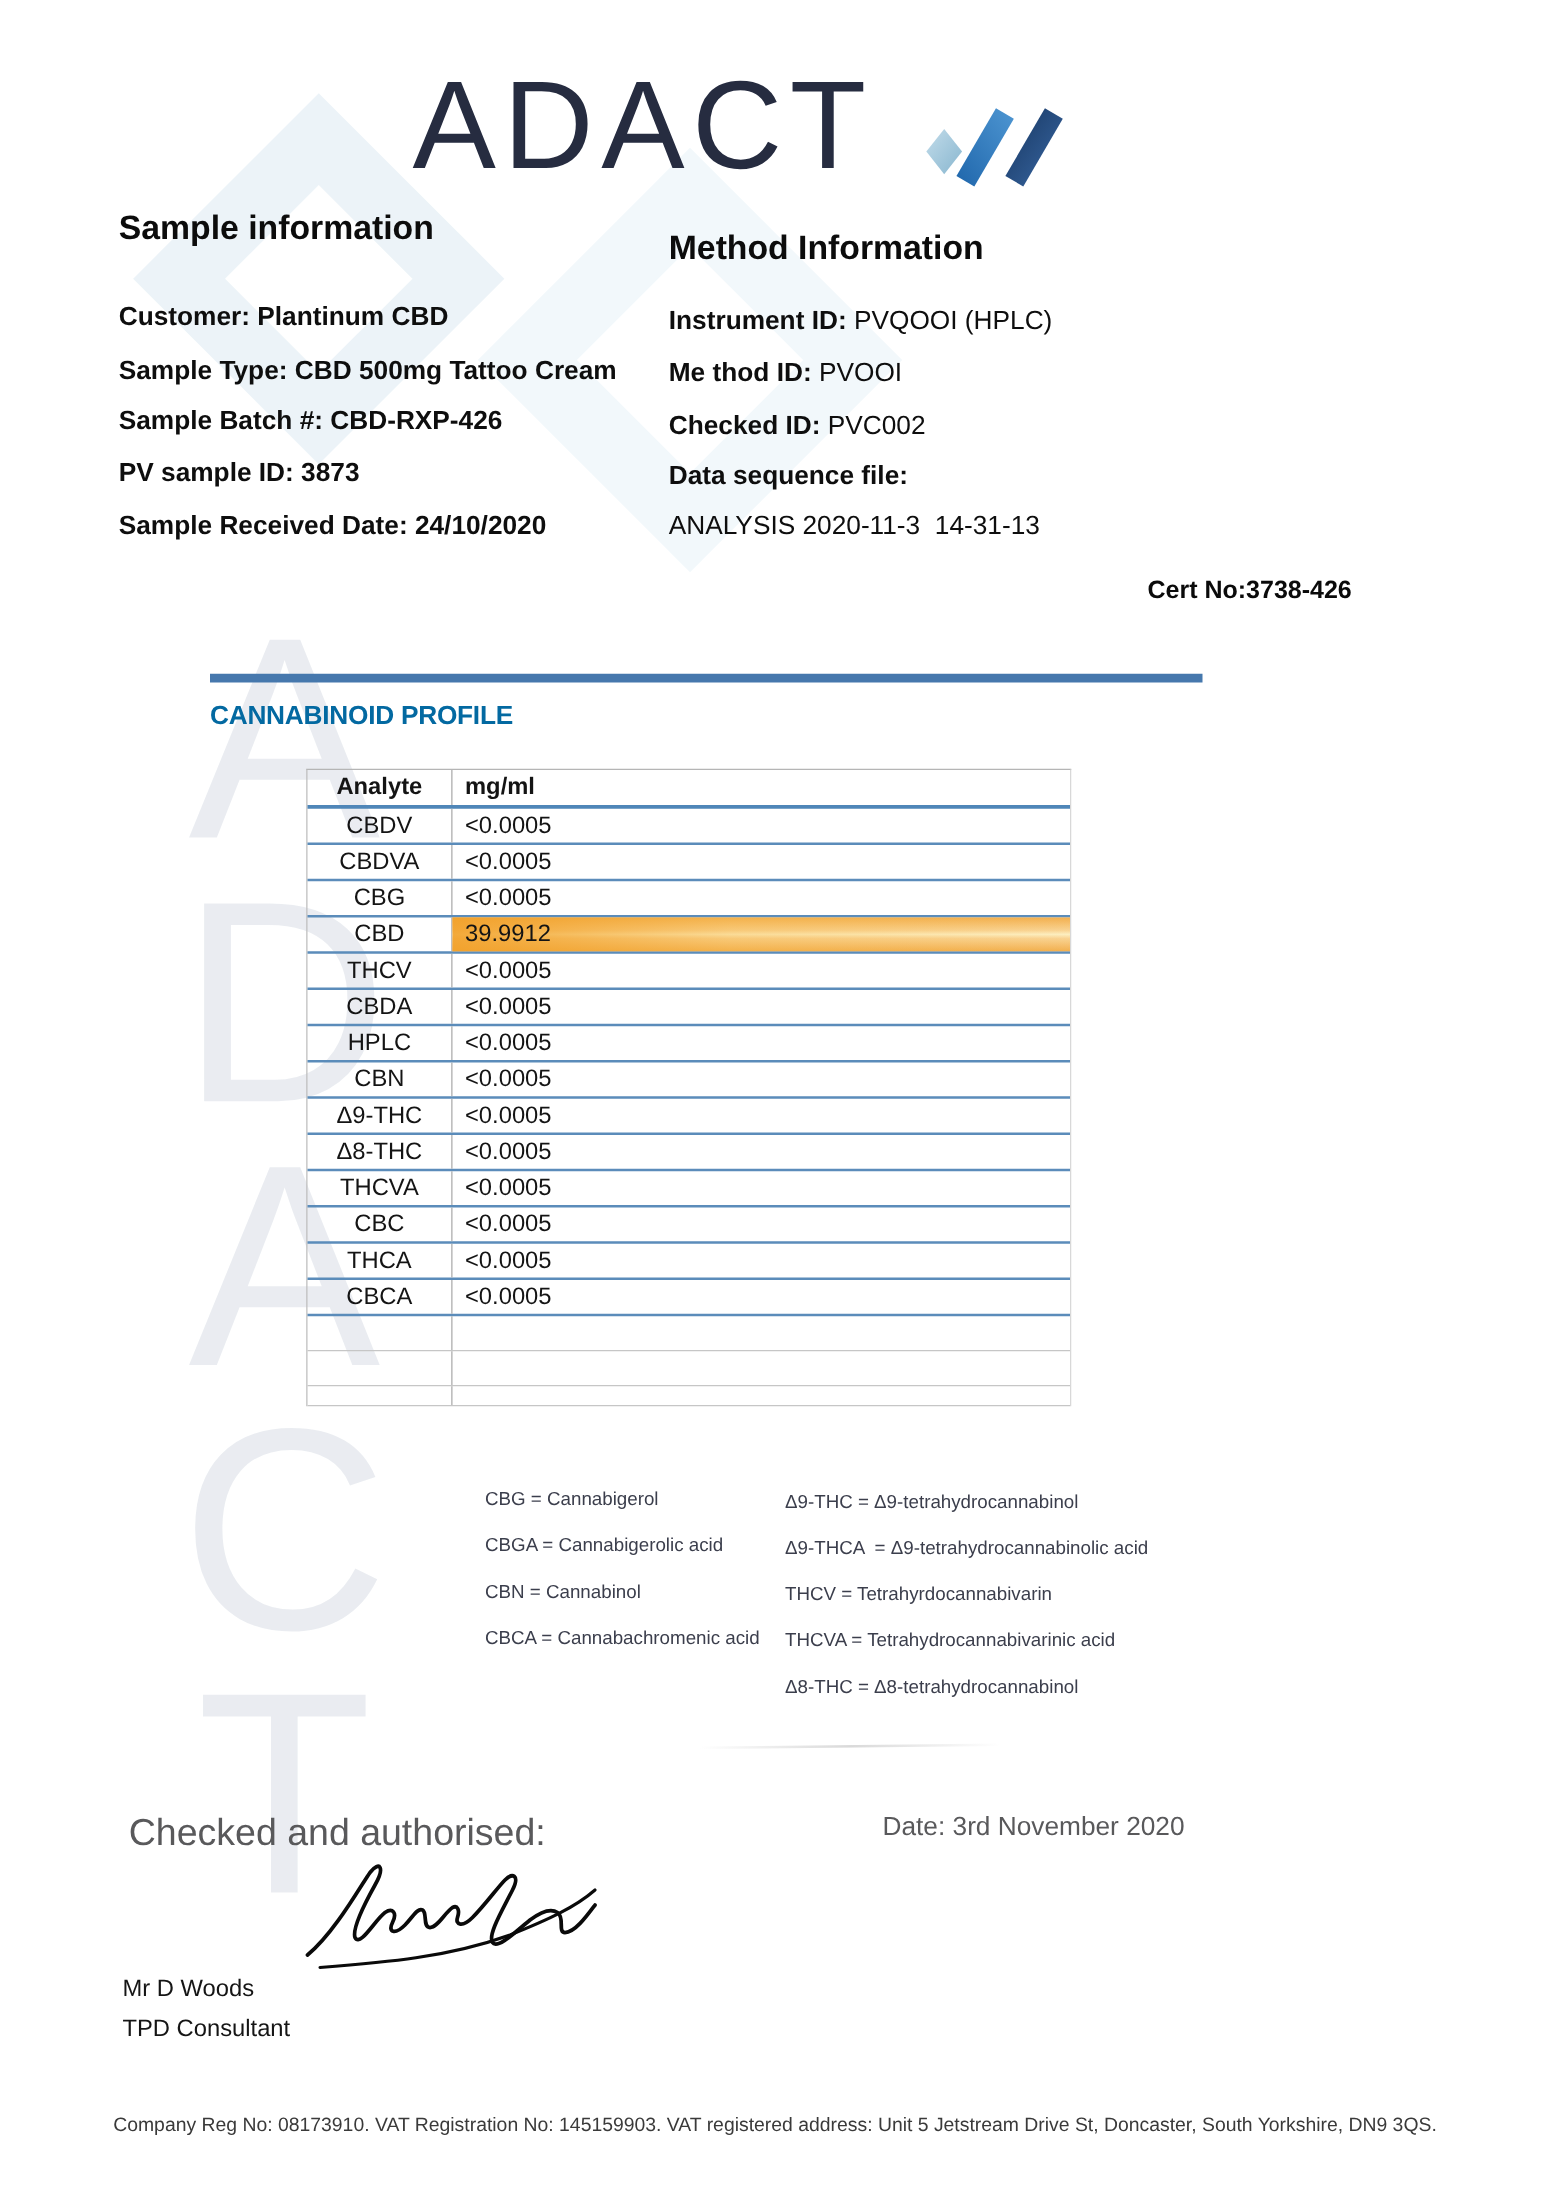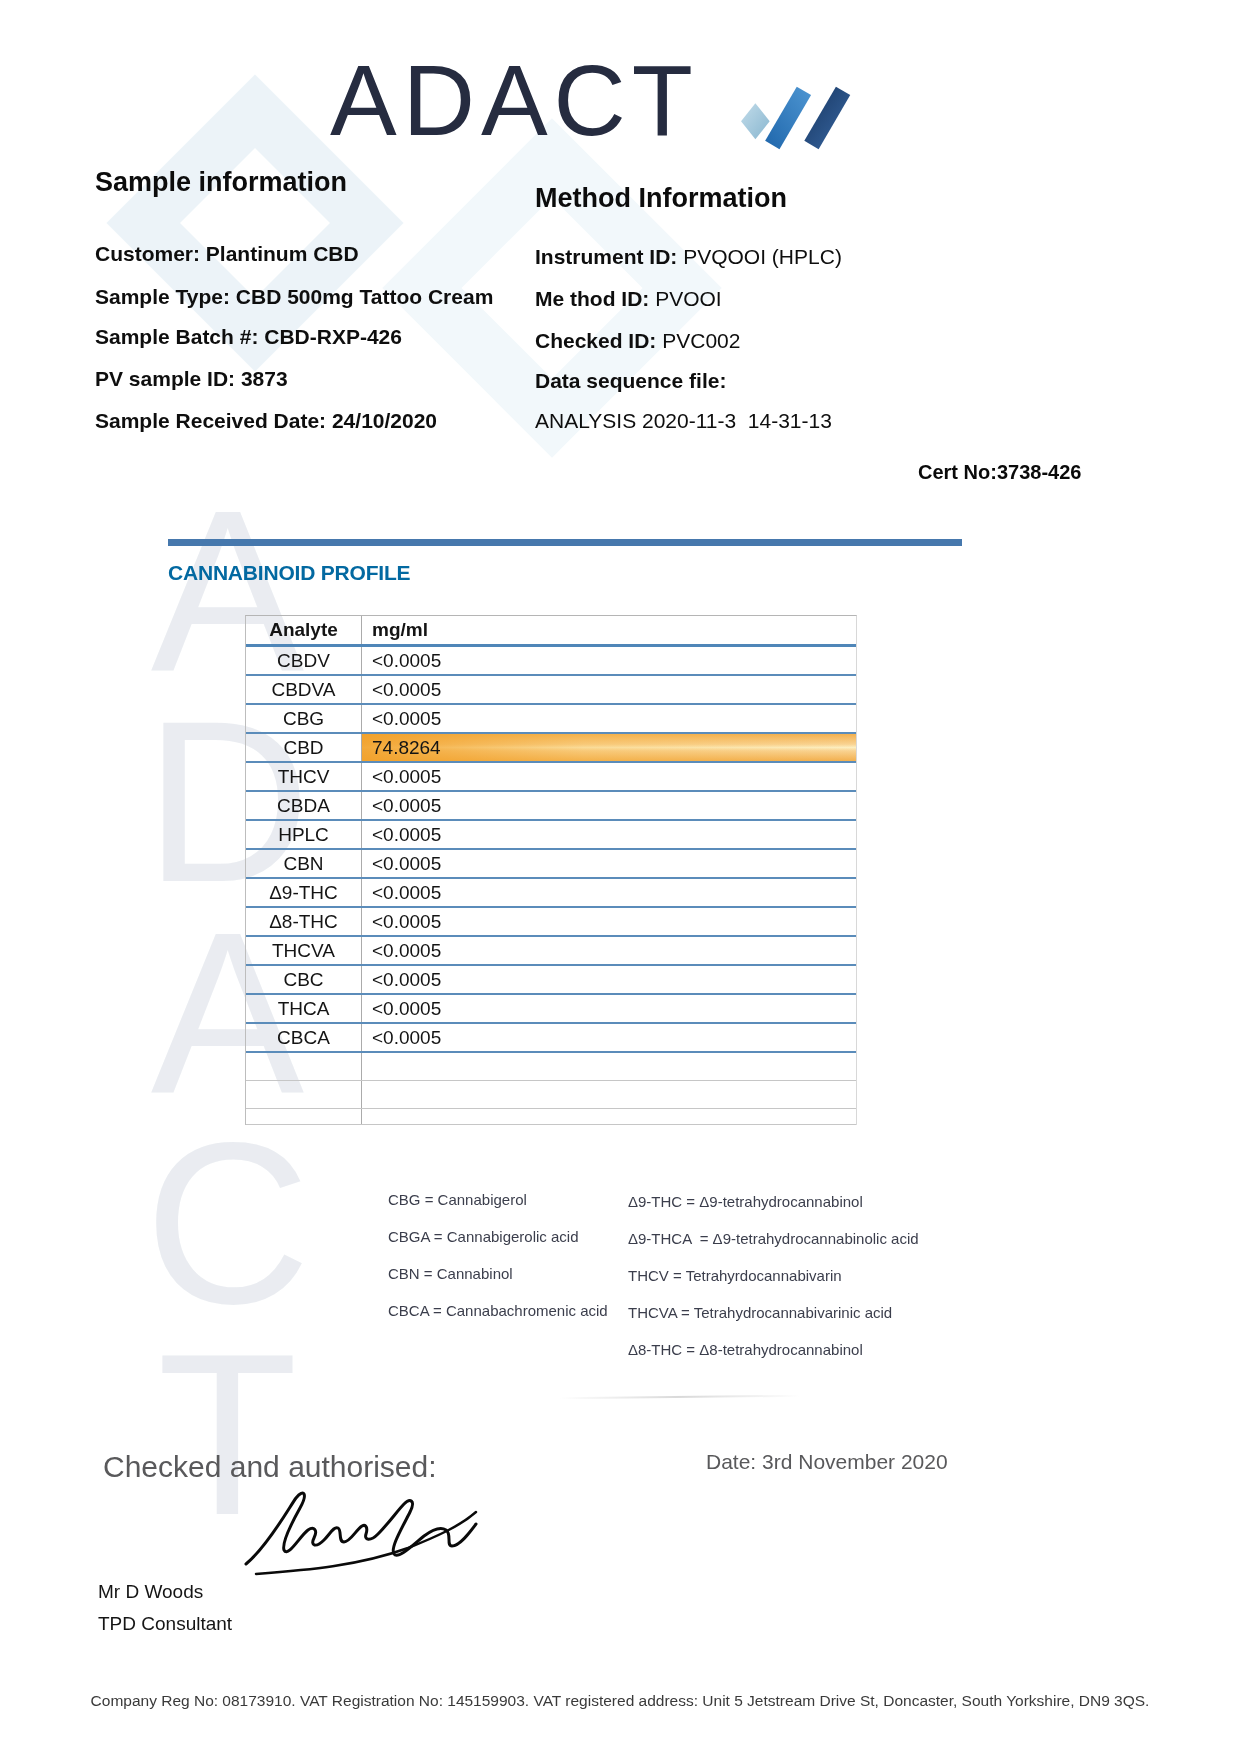--- a/index.html
+++ b/index.html
@@ -156,21 +156,21 @@
         <div class="trow">
           <div class="tcell ta">CBDVA</div>
           <div class="tcell tv">&lt;0.0005</div>
         </div>
         <div class="trow">
           <div class="tcell ta">CBG</div>
           <div class="tcell tv">&lt;0.0005</div>
         </div>
         <div class="trow">
           <div class="tcell ta">CBD</div>
-          <div class="tcell tv hl">74.8264</div>
+          <div class="tcell tv hl">39.9912</div>
         </div>
         <div class="trow">
           <div class="tcell ta">THCV</div>
           <div class="tcell tv">&lt;0.0005</div>
         </div>
         <div class="trow">
           <div class="tcell ta">CBDA</div>
           <div class="tcell tv">&lt;0.0005</div>
         </div>
         <div class="trow">

